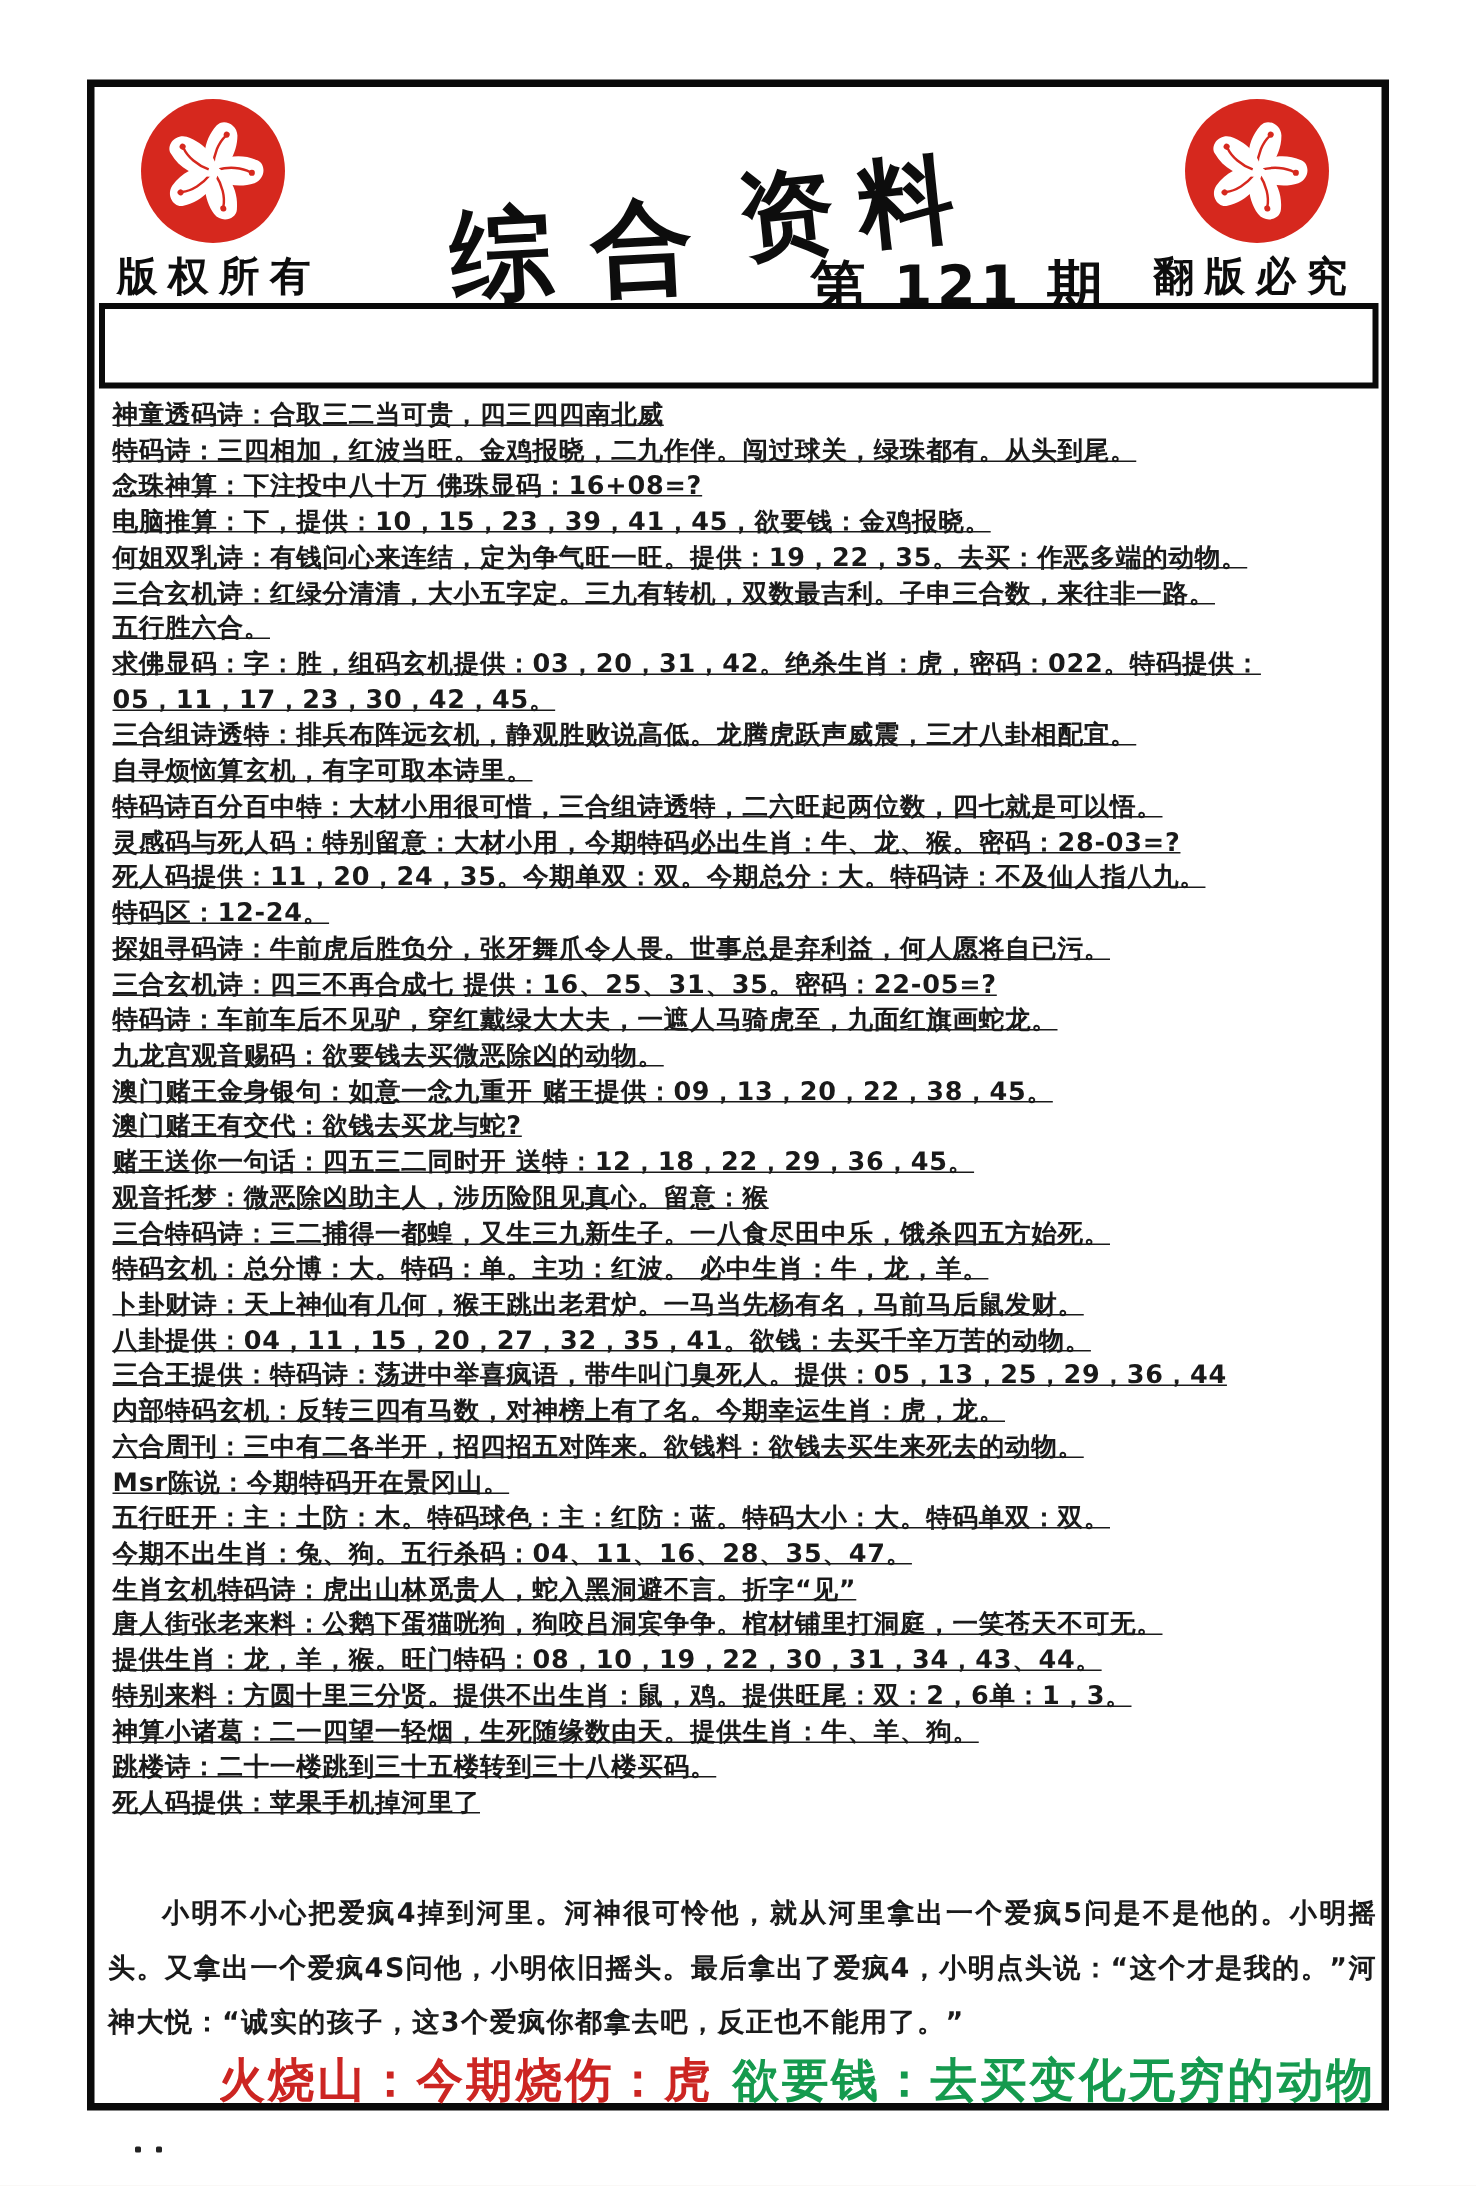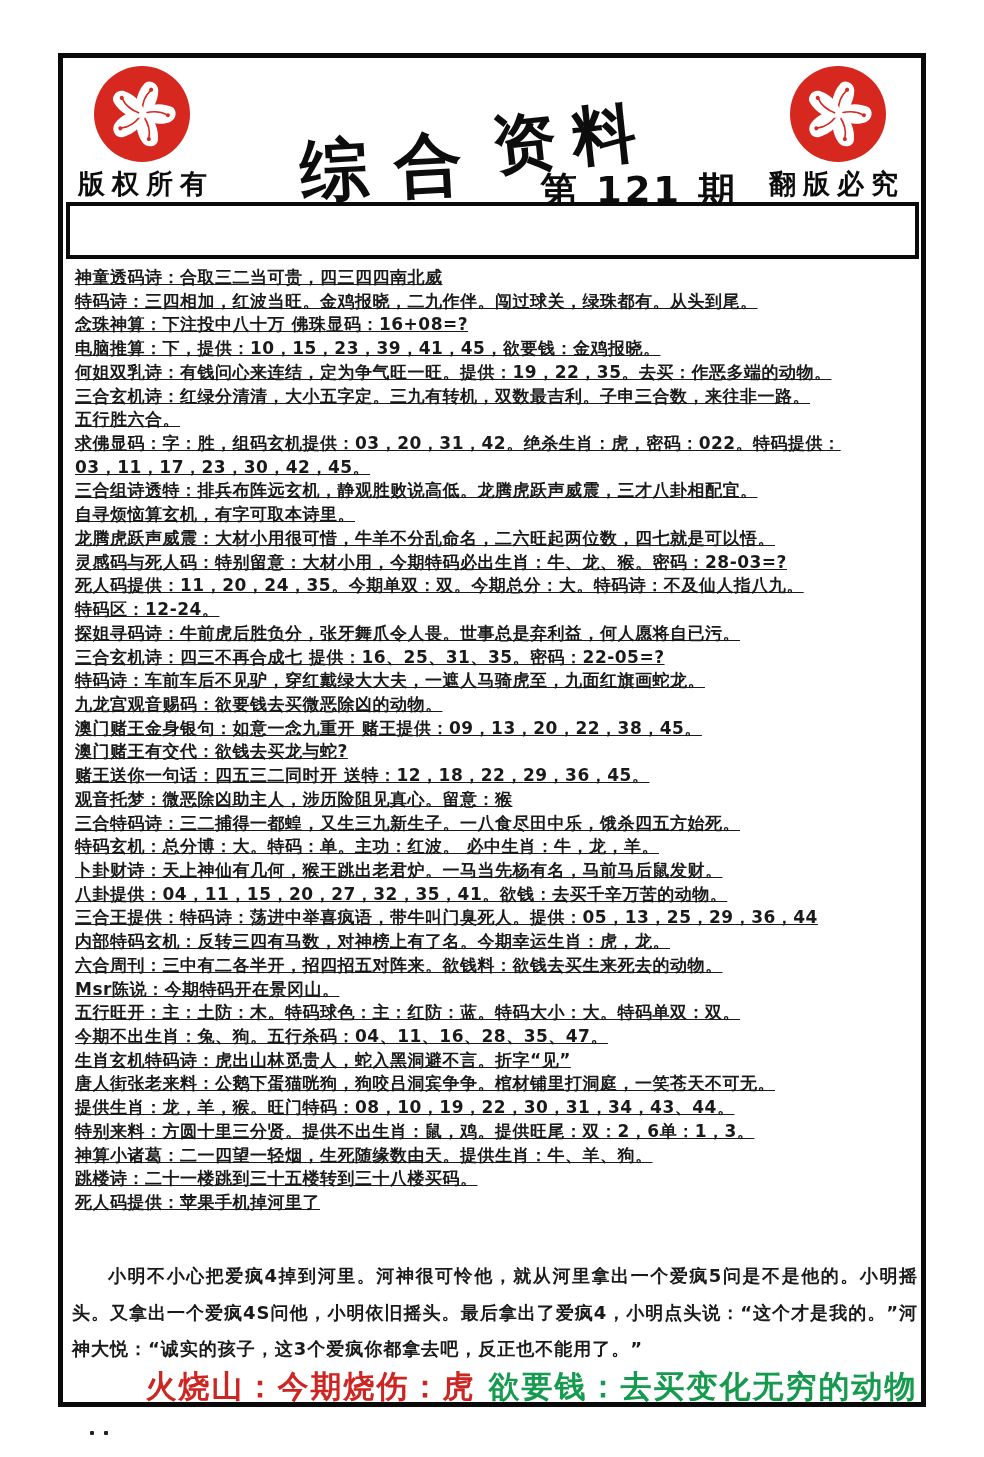--- a/index.html
+++ b/index.html
@@ -113,24 +113,24 @@
 
   <div class="body-lines">
       <div class="line">神童透码诗：合取三二当可贵，四三四四南北威</div>
       <div class="line">特码诗：三四相加，红波当旺。金鸡报晓，二九作伴。闯过球关，绿珠都有。从头到尾。</div>
       <div class="line">念珠神算：下注投中八十万 佛珠显码：16+08=?</div>
       <div class="line">电脑推算：下，提供：10，15，23，39，41，45，欲要钱：金鸡报晓。</div>
       <div class="line">何姐双乳诗：有钱问心来连结，定为争气旺一旺。提供：19，22，35。去买：作恶多端的动物。</div>
       <div class="line">三合玄机诗：红绿分清清，大小五字定。三九有转机，双数最吉利。子申三合数，来往非一路。</div>
       <div class="line">五行胜六合。</div>
       <div class="line">求佛显码：字：胜，组码玄机提供：03，20，31，42。绝杀生肖：虎，密码：022。特码提供：</div>
-      <div class="line">03，11，17，23，30，42，45。</div>
+      <div class="line">05，11，17，23，30，42，45。</div>
       <div class="line">三合组诗透特：排兵布阵远玄机，静观胜败说高低。龙腾虎跃声威震，三才八卦相配宜。</div>
       <div class="line">自寻烦恼算玄机，有字可取本诗里。</div>
-      <div class="line">龙腾虎跃声威震：大材小用很可惜，牛羊不分乱命名，二六旺起两位数，四七就是可以悟。</div>
+      <div class="line">特码诗百分百中特：大材小用很可惜，三合组诗透特，二六旺起两位数，四七就是可以悟。</div>
       <div class="line">灵感码与死人码：特别留意：大材小用，今期特码必出生肖：牛、龙、猴。密码：28-03=?</div>
       <div class="line">死人码提供：11，20，24，35。今期单双：双。今期总分：大。特码诗：不及仙人指八九。</div>
       <div class="line">特码区：12-24。</div>
       <div class="line">探姐寻码诗：牛前虎后胜负分，张牙舞爪令人畏。世事总是弃利益，何人愿将自已污。</div>
       <div class="line">三合玄机诗：四三不再合成七 提供：16、25、31、35。密码：22-05=?</div>
       <div class="line">特码诗：车前车后不见驴，穿红戴绿大大夫，一遮人马骑虎至，九面红旗画蛇龙。</div>
       <div class="line">九龙宫观音赐码：欲要钱去买微恶除凶的动物。</div>
       <div class="line">澳门赌王金身银句：如意一念九重开 赌王提供：09，13，20，22，38，45。</div>
       <div class="line">澳门赌王有交代：欲钱去买龙与蛇?</div>
       <div class="line">赌王送你一句话：四五三二同时开 送特：12，18，22，29，36，45。</div>

